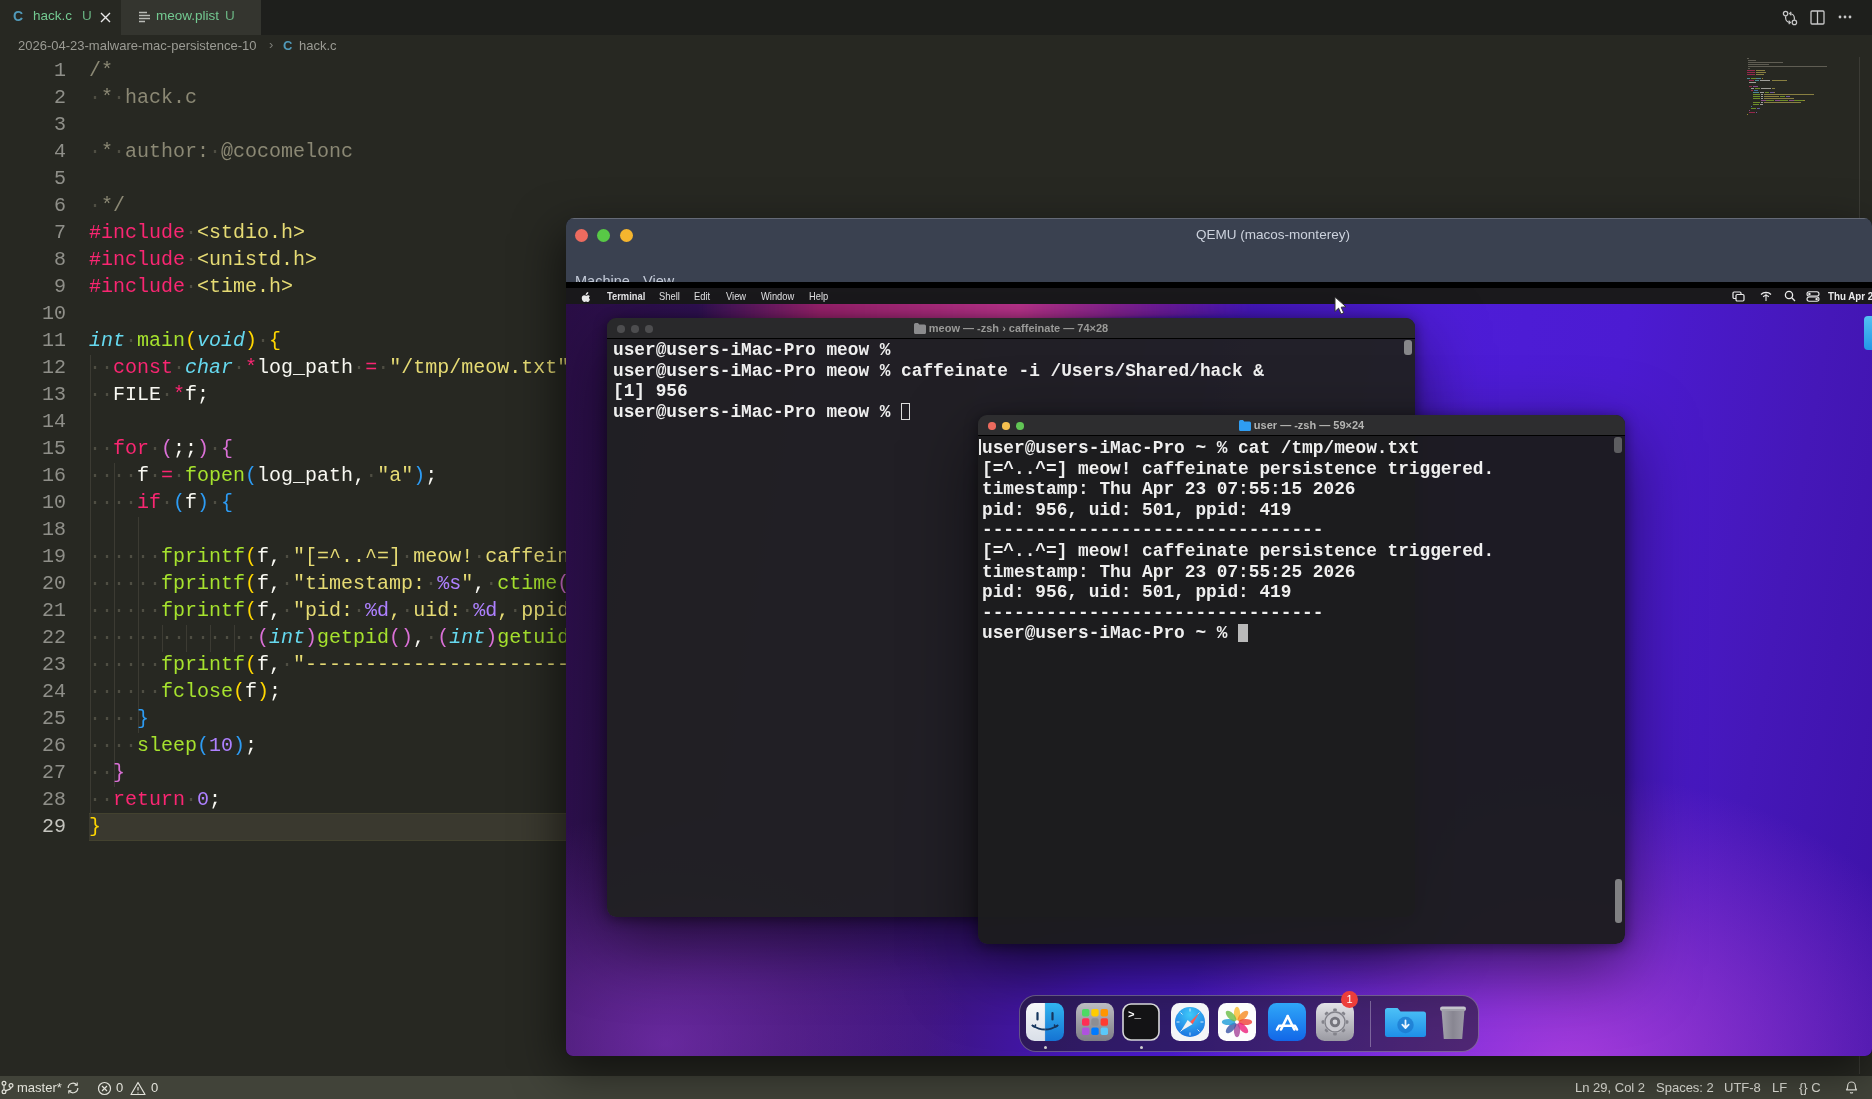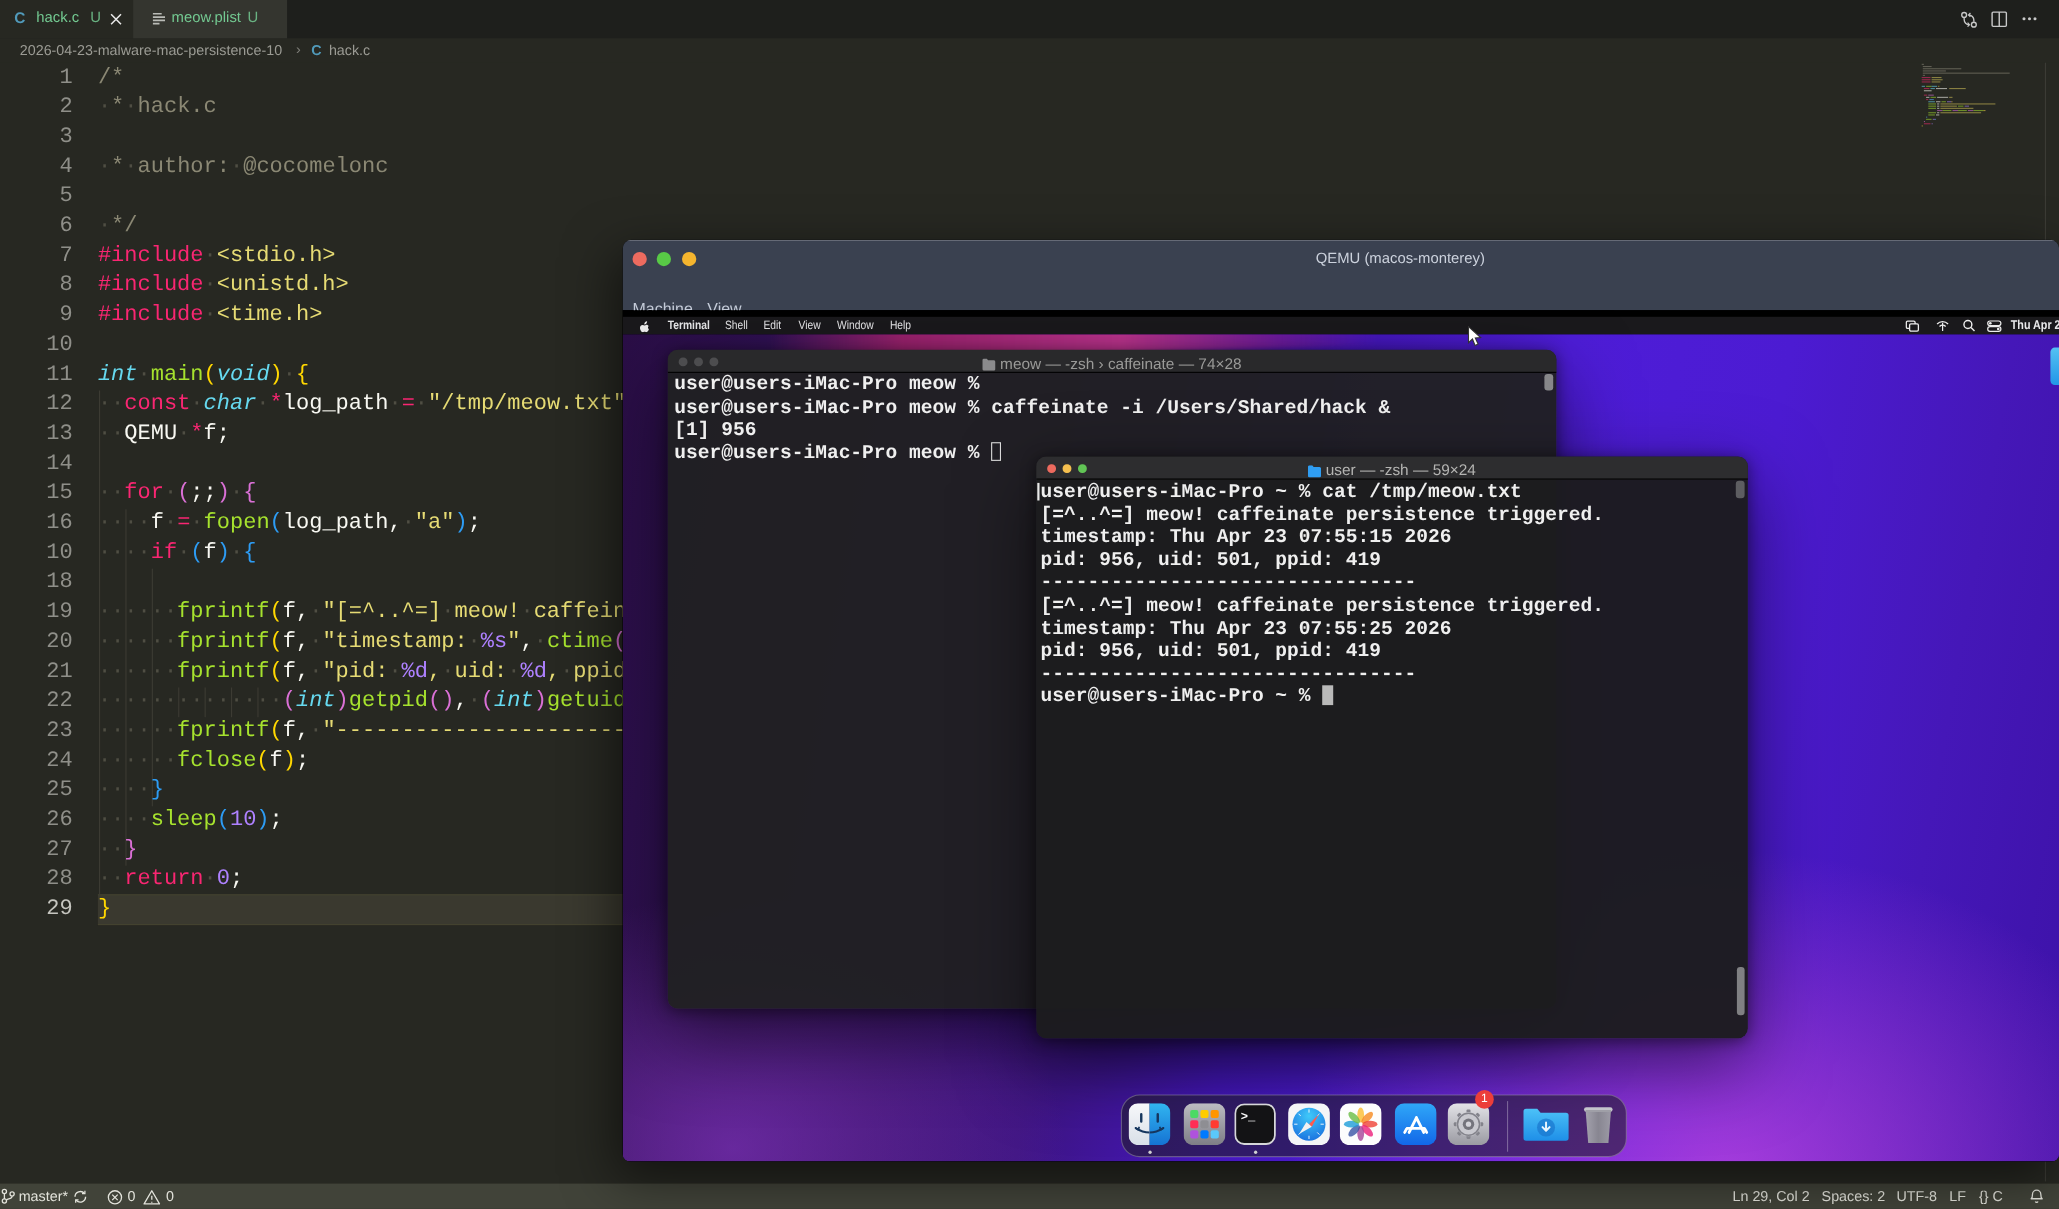--- a/index.html
+++ b/index.html
@@ -39,21 +39,21 @@
 .mi{position:absolute;top:0;height:16px;line-height:16px;white-space:nowrap;transform:scaleX(.85);transform-origin:0 50%}
 
 #wall{position:absolute;left:0;top:22px;width:1306px;height:752px;overflow:hidden;
 background:
 radial-gradient(540px 400px at 1005px 765px, rgba(213,78,230,.66), rgba(213,78,230,0) 74%),
 radial-gradient(420px 320px at 100px 740px, rgba(138,55,200,.6), rgba(138,55,200,0) 72%),
 linear-gradient(100deg,#2a0e46 0%,#321258 12%,#361366 24%,#3d1580 34%,#4517bd 46%,#4e1dd8 60%,#4c1bd2 74%,#4517b8 88%,#3d12a8 100%)}
 #pink{position:absolute;left:132px;top:-12px;width:555px;height:30px;background:linear-gradient(90deg,rgba(150,25,95,0) 0%,rgba(180,38,115,.82) 22%,rgba(214,58,148,.85) 58%,rgba(155,33,155,.5) 84%,rgba(115,22,150,0) 100%);transform:rotate(-1.6deg);filter:blur(1.8px)}
 
 .term{position:absolute;border-radius:9px;overflow:hidden;box-shadow:0 24px 70px rgba(0,0,0,.55),0 2px 14px rgba(0,0,0,.45)}
-.ttl{position:absolute;left:0;top:0;width:100%;height:21px;border-bottom:1px solid #000;font-size:14px;font-weight:400}
+.ttl{position:absolute;left:0;top:0;width:100%;height:21px;border-bottom:1px solid #000;font-size:11px;font-weight:700}
 .tdot{position:absolute;top:7px;width:7.5px;height:7.5px;border-radius:50%}
 .tc{position:absolute;font-family:"Liberation Mono",monospace;font-weight:700;font-size:17.8px;line-height:20.6px;color:#efefef;white-space:pre}
 
 #dock{position:absolute;left:453px;top:713px;width:460px;height:57px;border-radius:17px;background:rgba(32,30,40,.58);border:1px solid rgba(255,255,255,.27)}
 .dico{position:absolute;top:7px;width:38px;height:38px}
 
 
 </style></head>
 <body>
 <div id="root">
@@ -117,21 +117,21 @@
 <div class="ln" style="top:111px"><span class="g">3</span></div>
 <div class="ln" style="top:138px"><span class="g">4</span><span class="cd"><i>·</i><span class="cm">*<i>·</i>author:<i>·</i>@cocomelonc</span></span></div>
 <div class="ln" style="top:165px"><span class="g">5</span></div>
 <div class="ln" style="top:192px"><span class="g">6</span><span class="cd"><i>·</i><span class="cm">*/</span></span></div>
 <div class="ln" style="top:219px"><span class="g">7</span><span class="cd"><span class="pk">#include</span><i>·</i><span class="ye">&lt;stdio.h&gt;</span></span></div>
 <div class="ln" style="top:246px"><span class="g">8</span><span class="cd"><span class="pk">#include</span><i>·</i><span class="ye">&lt;unistd.h&gt;</span></span></div>
 <div class="ln" style="top:273px"><span class="g">9</span><span class="cd"><span class="pk">#include</span><i>·</i><span class="ye">&lt;time.h&gt;</span></span></div>
 <div class="ln" style="top:300px"><span class="g">10</span></div>
 <div class="ln" style="top:327px"><span class="g">11</span><span class="cd"><span class="cy">int</span><i>·</i><span class="gr">main</span><span class="b1">(</span><span class="cy">void</span><span class="b1">)</span><i>·</i><span class="b1">{</span></span></div>
 <div class="ln" style="top:354px"><span class="g">12</span><span class="cd"><i>··</i><span class="pk">const</span><i>·</i><span class="cy">char</span><i>·</i><span class="pk">*</span><span class="wh">log_path</span><i>·</i><span class="pk">=</span><i>·</i><span class="ye">"/tmp/meow.txt"</span><span class="wh">;</span></span></div>
-<div class="ln" style="top:381px"><span class="g">13</span><span class="cd"><i>··</i><span class="wh">QEMU</span><i>·</i><span class="pk">*</span><span class="wh">f;</span></span></div>
+<div class="ln" style="top:381px"><span class="g">13</span><span class="cd"><i>··</i><span class="wh">FILE</span><i>·</i><span class="pk">*</span><span class="wh">f;</span></span></div>
 <div class="ln" style="top:408px"><span class="g">14</span></div>
 <div class="ln" style="top:435px"><span class="g">15</span><span class="cd"><i>··</i><span class="pk">for</span><i>·</i><span class="b2">(</span><span class="wh">;;</span><span class="b2">)</span><i>·</i><span class="b2">{</span></span></div>
 <div class="ln" style="top:462px"><span class="g">16</span><span class="cd"><i>····</i><span class="wh">f</span><i>·</i><span class="pk">=</span><i>·</i><span class="gr">fopen</span><span class="b3">(</span><span class="wh">log_path,</span><i>·</i><span class="ye">"a"</span><span class="b3">)</span><span class="wh">;</span></span></div>
 <div class="ln" style="top:489px"><span class="g">10</span><span class="cd"><i>····</i><span class="pk">if</span><i>·</i><span class="b3">(</span><span class="wh">f</span><span class="b3">)</span><i>·</i><span class="b3">{</span></span></div>
 <div class="ln" style="top:516px"><span class="g">18</span></div>
 <div class="ln" style="top:543px"><span class="g">19</span><span class="cd"><i>······</i><span class="gr">fprintf</span><span class="b1">(</span><span class="wh">f,</span><i>·</i><span class="ye">"[=^..^=]<i>·</i>meow!<i>·</i>caffeinate<i>·</i>persistence<i>·</i>triggered.</span><span class="pu">\n</span><span class="ye">"</span><span class="b1">)</span><span class="wh">;</span></span></div>
 <div class="ln" style="top:570px"><span class="g">20</span><span class="cd"><i>······</i><span class="gr">fprintf</span><span class="b1">(</span><span class="wh">f,</span><i>·</i><span class="ye">"timestamp:<i>·</i></span><span class="pu">%s</span><span class="ye">"</span><span class="wh">,</span><i>·</i><span class="gr">ctime</span><span class="b2">(</span><span class="pk">&amp;</span><span class="wh">now</span><span class="b2">)</span><span class="b1">)</span><span class="wh">;</span></span></div>
 <div class="ln" style="top:597px"><span class="g">21</span><span class="cd"><i>······</i><span class="gr">fprintf</span><span class="b1">(</span><span class="wh">f,</span><i>·</i><span class="ye">"pid:<i>·</i></span><span class="pu">%d</span><span class="ye">,<i>·</i>uid:<i>·</i></span><span class="pu">%d</span><span class="ye">,<i>·</i>ppid:<i>·</i></span><span class="pu">%d</span><span class="pu">\n</span><span class="ye">"</span><span class="wh">,</span></span></div>
 <div class="ln" style="top:624px"><span class="g">22</span><span class="cd"><i>··············</i><span class="b2">(</span><span class="cy">int</span><span class="b2">)</span><span class="gr">getpid</span><span class="b2">()</span><span class="wh">,</span><i>·</i><span class="b2">(</span><span class="cy">int</span><span class="b2">)</span><span class="gr">getuid</span><span class="b2">()</span><span class="wh">,</span><i>·</i><span class="b2">(</span><span class="cy">int</span><span class="b2">)</span><span class="gr">getppid</span><span class="b2">()</span><span class="b1">)</span><span class="wh">;</span></span></div>
 <div class="ln" style="top:651px"><span class="g">23</span><span class="cd"><i>······</i><span class="gr">fprintf</span><span class="b1">(</span><span class="wh">f,</span><i>·</i><span class="ye">"---------------------------------</span><span class="pu">\n</span><span class="ye">"</span><span class="b1">)</span><span class="wh">;</span></span></div>
@@ -299,21 +299,21 @@
                 <path d="M0 1.5A1.5 1.5 0 0 1 1.5 0H4l1.2 1.5h5.3A1.5 1.5 0 0 1 12 3v6.5A1.5 1.5 0 0 1 10.5 11h-9A1.5 1.5 0 0 1 0 9.5Z" fill="#8b8b8d"></path>
               </svg> meow — -zsh › caffeinate — 74×28</div>
       </div>
       <div class="tc" style="left:6px;top:22px">user@users-iMac-Pro meow %
 user@users-iMac-Pro meow % caffeinate -i /Users/Shared/hack &amp;
 [1] 956
 user@users-iMac-Pro meow % <span style="display:inline-block;width:9px;height:17px;border:1.6px solid #dedede;vertical-align:-3px"></span></div>
       <div style="position:absolute;right:3px;top:22px;width:8px;height:15px;border-radius:3px;background:#87878a"></div>
     </div>
 
-    <div class="term" style="left:376px;top:133px;width:647px;height:529px;background:rgba(28,28,30,.97)">
+    <div class="term" style="left:412px;top:133px;width:647px;height:529px;background:rgba(28,28,30,.97)">
       <div class="ttl" style="background:#2d2d2f;color:#b4b4b2">
         <div class="tdot" style="left:10px;background:#ec6a5e"></div>
         <div class="tdot" style="left:24px;background:#f5bf4f"></div>
         <div class="tdot" style="left:38px;background:#61c455"></div>
         <div style="position:absolute;left:0;top:4px;width:100%;text-align:center"><svg style="display:inline-block;vertical-align:-2px" width="12" height="11" viewBox="0 0 12 11">
                 <path d="M0 1.5A1.5 1.5 0 0 1 1.5 0H4l1.2 1.5h5.3A1.5 1.5 0 0 1 12 3v6.5A1.5 1.5 0 0 1 10.5 11h-9A1.5 1.5 0 0 1 0 9.5Z" fill="#2f9df2"></path>
               </svg> user — -zsh — 59×24</div>
       </div>
       <div class="tc" style="left:4px;top:23px">user@users-iMac-Pro ~ % cat /tmp/meow.txt
 [=^..^=] meow! caffeinate persistence triggered.

